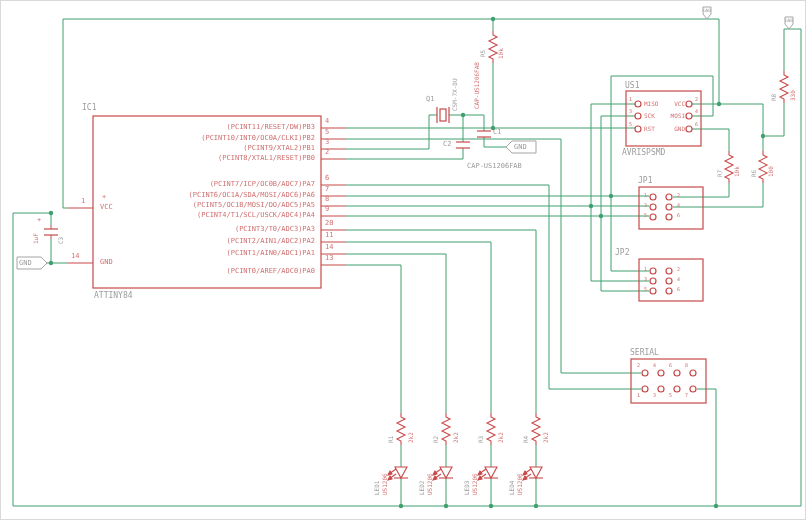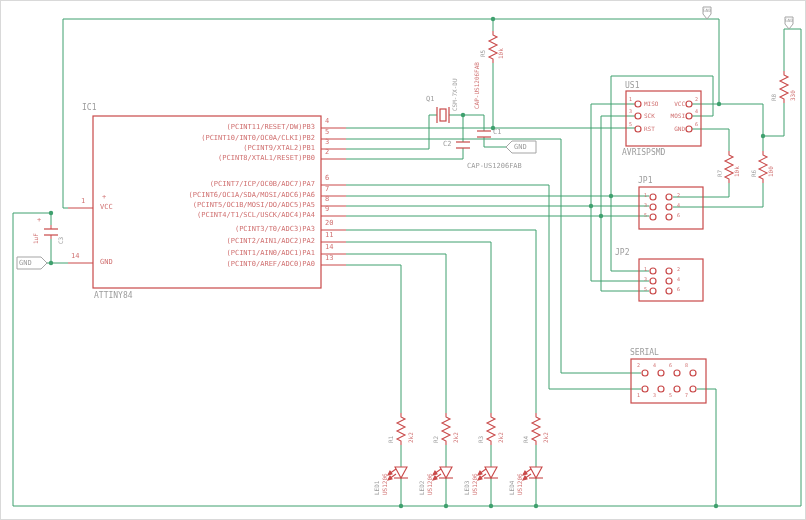--- a/index.html
+++ b/index.html
@@ -221,21 +221,21 @@
 <span class="t pl f7 red" style="top:134px">(PCINT10/INT0/OC0A/CLKI)PB2</span>
 <span class="t pl f7 red" style="top:144px">(PCINT9/XTAL2)PB1</span>
 <span class="t pl f7 red" style="top:154px">(PCINT8/XTAL1/RESET)PB0</span>
 <span class="t pl f7 red" style="top:180px">(PCINT7/ICP/OC0B/ADC7)PA7</span>
 <span class="t pl f7 red" style="top:191px">(PCINT6/OC1A/SDA/MOSI/ADC6)PA6</span>
 <span class="t pl f7 red" style="top:201px">(PCINT5/OC1B/MOSI/DO/ADC5)PA5</span>
 <span class="t pl f7 red" style="top:211px">(PCINT4/T1/SCL/USCK/ADC4)PA4</span>
 <span class="t pl f7 red" style="top:225px">(PCINT3/T0/ADC3)PA3</span>
 <span class="t pl f7 red" style="top:237px">(PCINT2/AIN1/ADC2)PA2</span>
 <span class="t pl f7 red" style="top:249px">(PCINT1/AIN0/ADC1)PA1</span>
-<span class="t pl f7 red" style="top:260px">(PCINT0/AREF/ADC0)PA0</span>
+<span class="t pl f7 red" style="top:267px">(PCINT0/AREF/ADC0)PA0</span>
 
 <span class="t f7 red" style="left:324px;top:117px">4</span>
 <span class="t f7 red" style="left:324px;top:128px">5</span>
 <span class="t f7 red" style="left:324px;top:138px">3</span>
 <span class="t f7 red" style="left:324px;top:148px">2</span>
 <span class="t f7 red" style="left:324px;top:174px">6</span>
 <span class="t f7 red" style="left:324px;top:185px">7</span>
 <span class="t f7 red" style="left:324px;top:195px">8</span>
 <span class="t f7 red" style="left:324px;top:205px">9</span>
 <span class="t f7 red" style="left:324px;top:219px">20</span>

